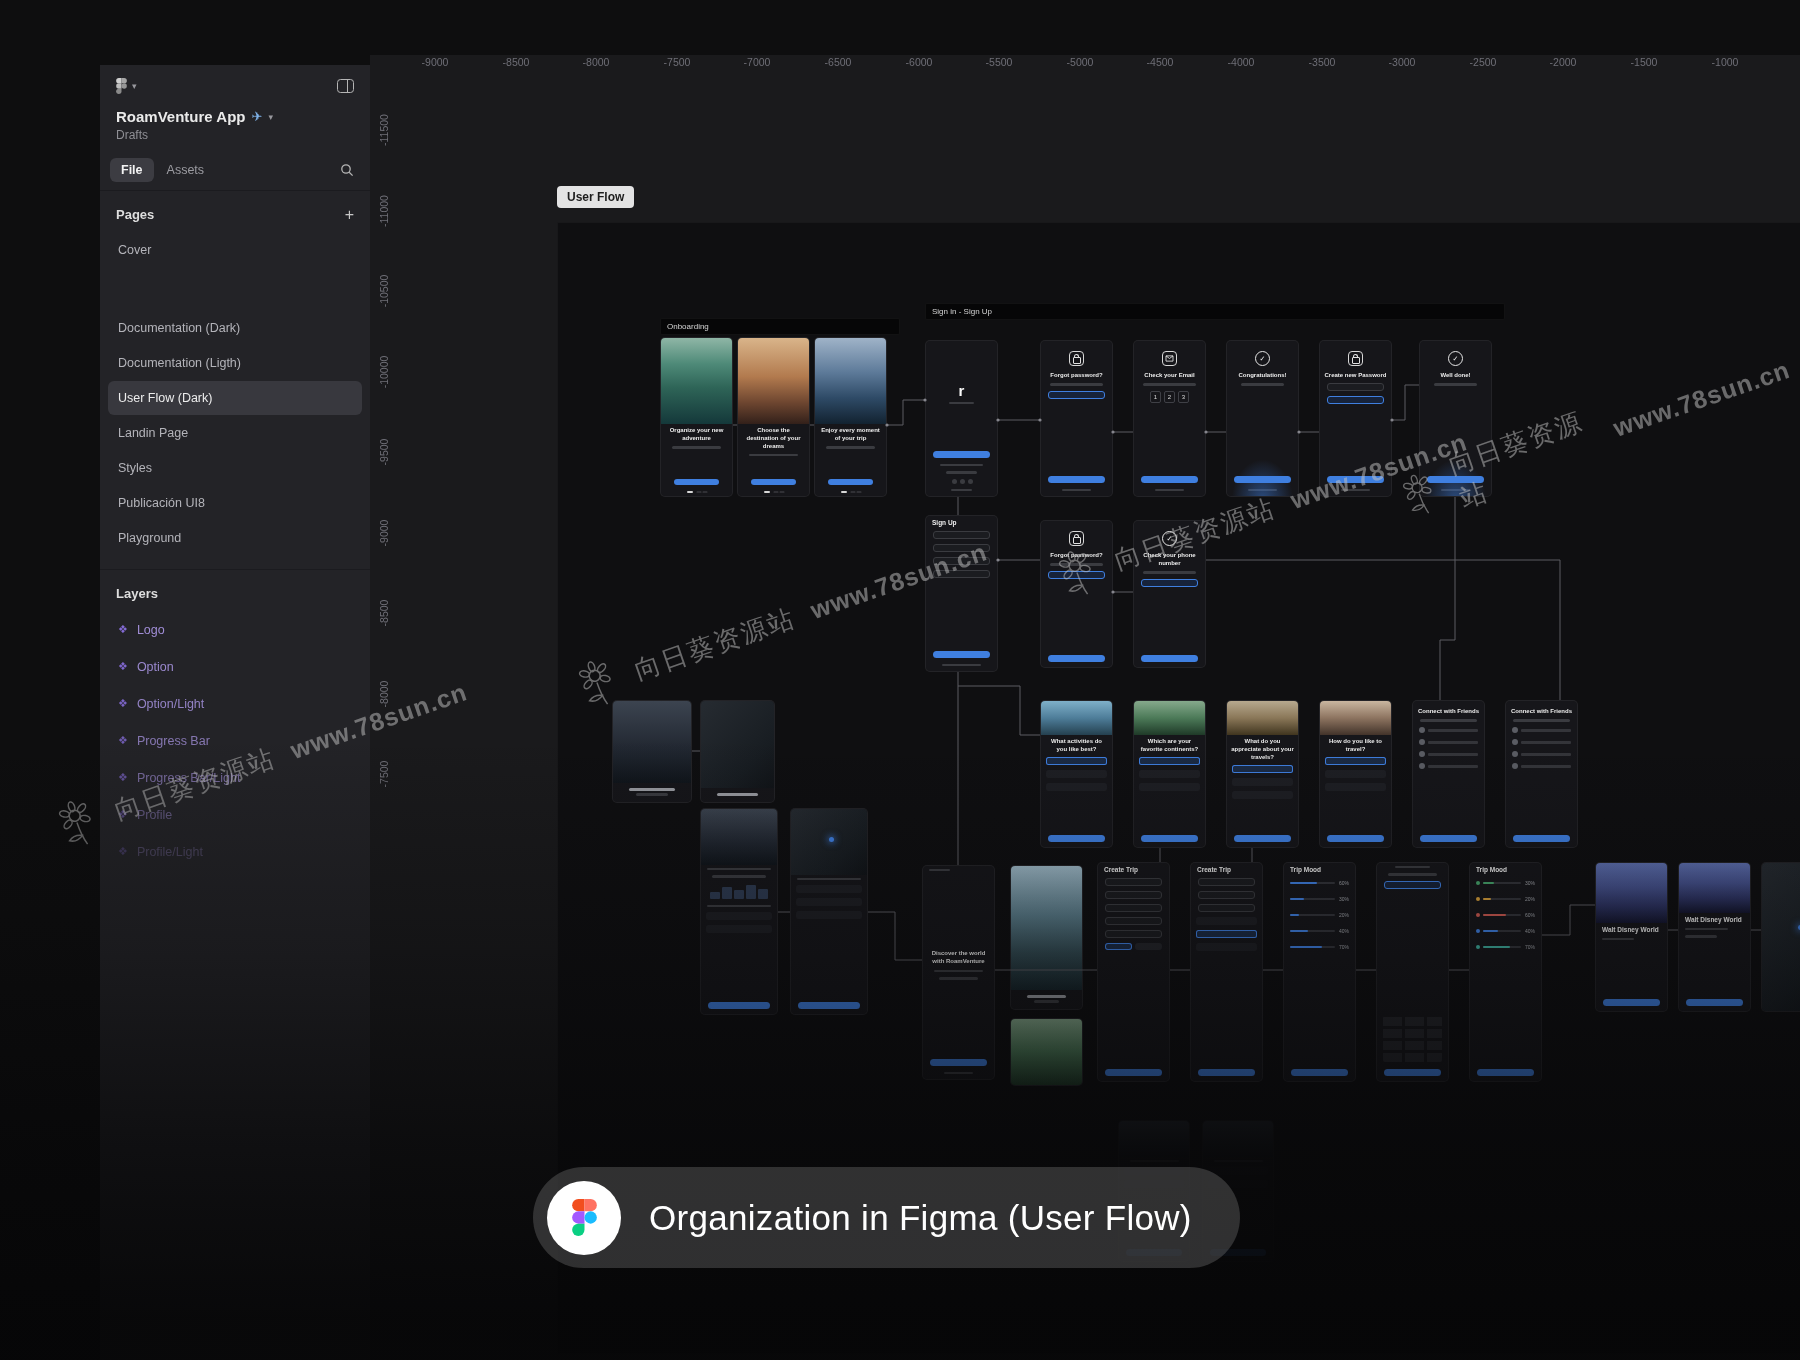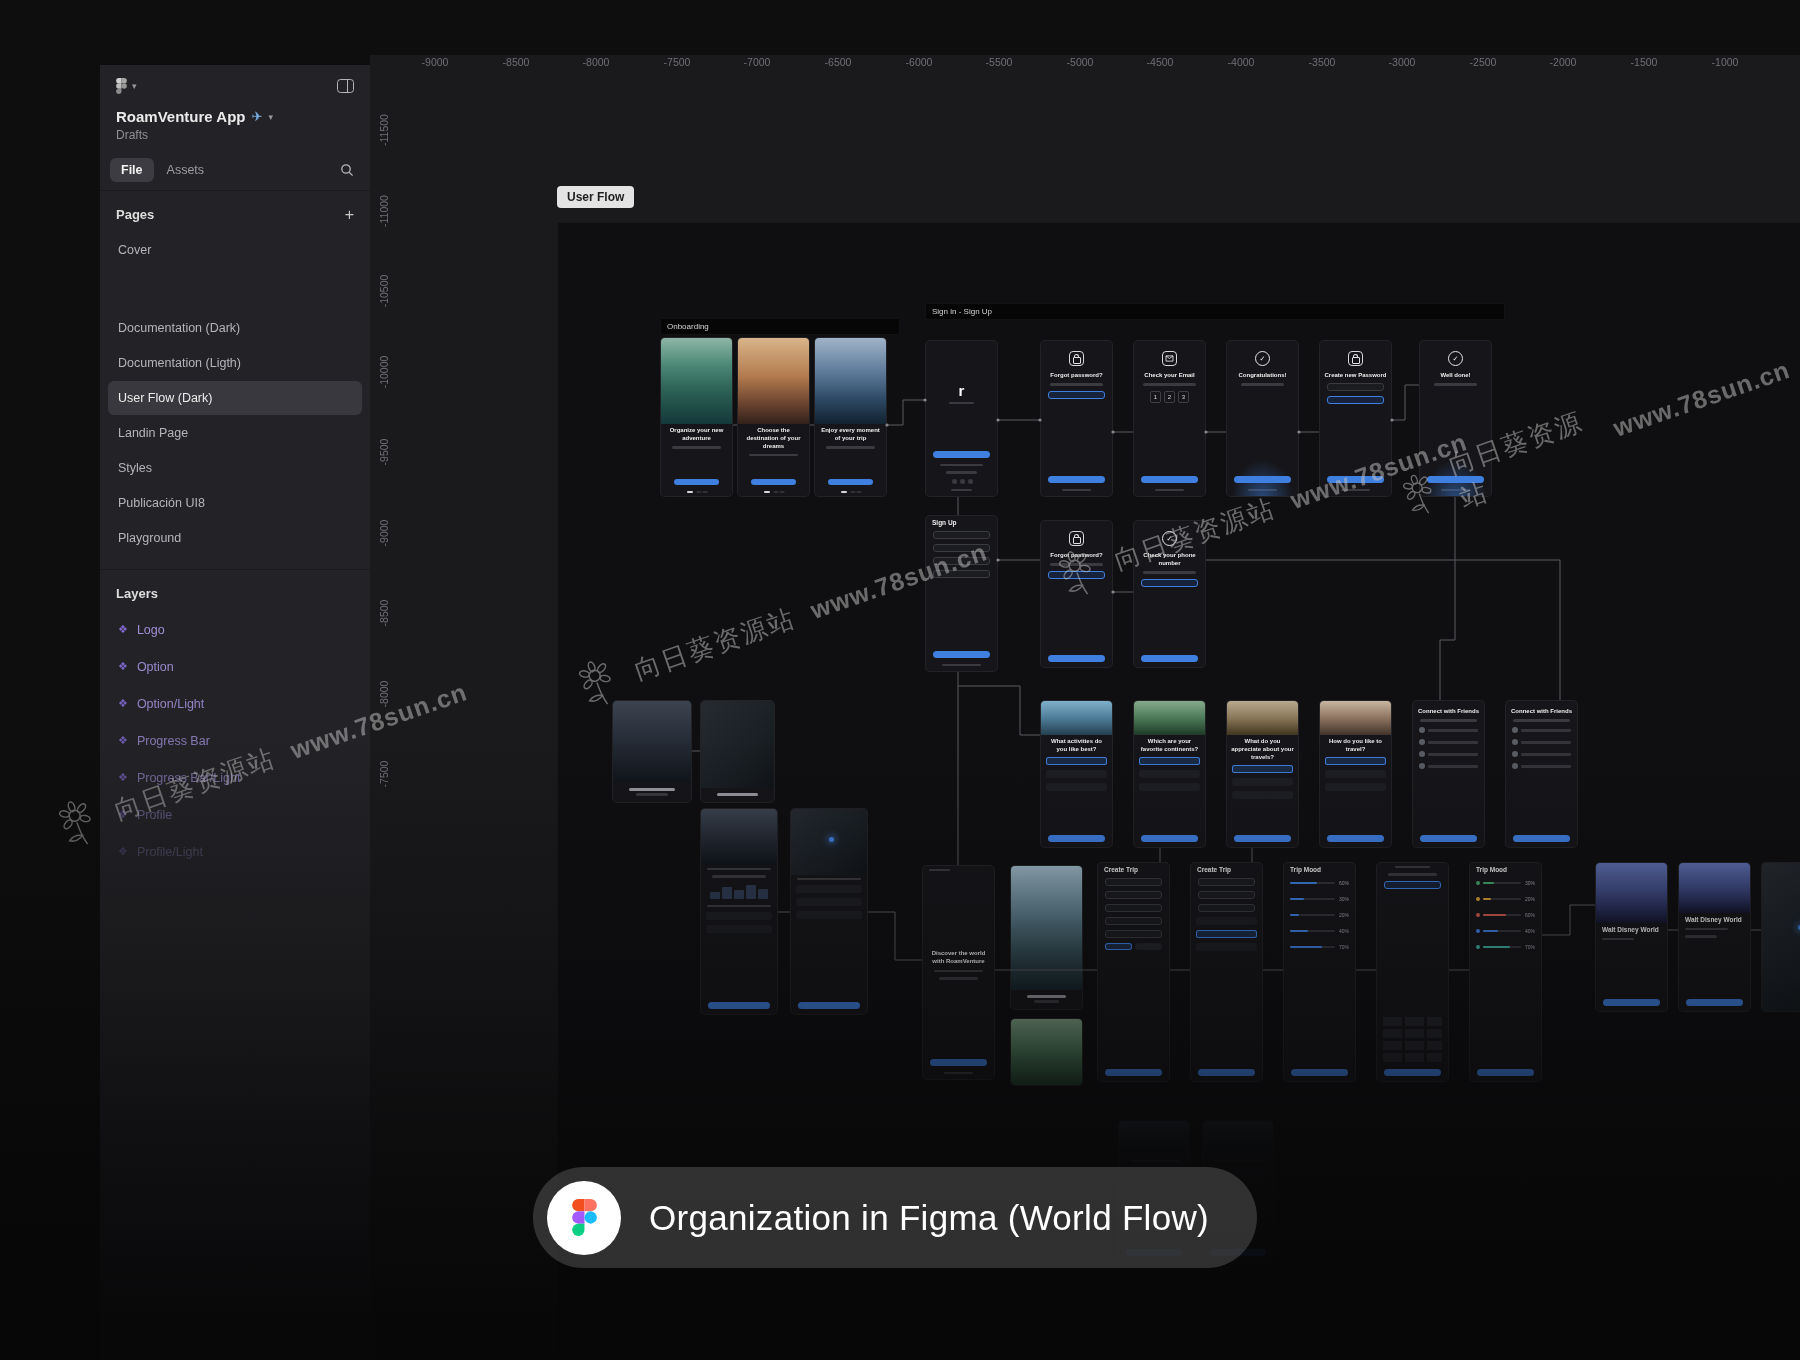--- a/index.html
+++ b/index.html
@@ -761,16 +761,16 @@
   <div class="caption">
     <div class="fig-circle">
       <svg width="25" height="37" viewBox="0 0 24 36">
         <path d="M12 0H6a6 6 0 0 0 0 12h6z" fill="#F24E1E"></path>
         <path d="M12 0h6a6 6 0 0 1 0 12h-6z" fill="#FF7262"></path>
         <path d="M12 12H6a6 6 0 0 0 0 12h6z" fill="#A259FF"></path>
         <circle cx="18" cy="18" r="6" fill="#1ABCFE"></circle>
         <path d="M12 24H6a6 6 0 1 0 6 6z" fill="#0ACF83"></path>
       </svg>
     </div>
-    <span class="caption-text">Organization in Figma (World Flow)</span>
+    <span class="caption-text">Organization in Figma (User Flow)</span>
   </div>
 
 </div>
 
 </body></html>

